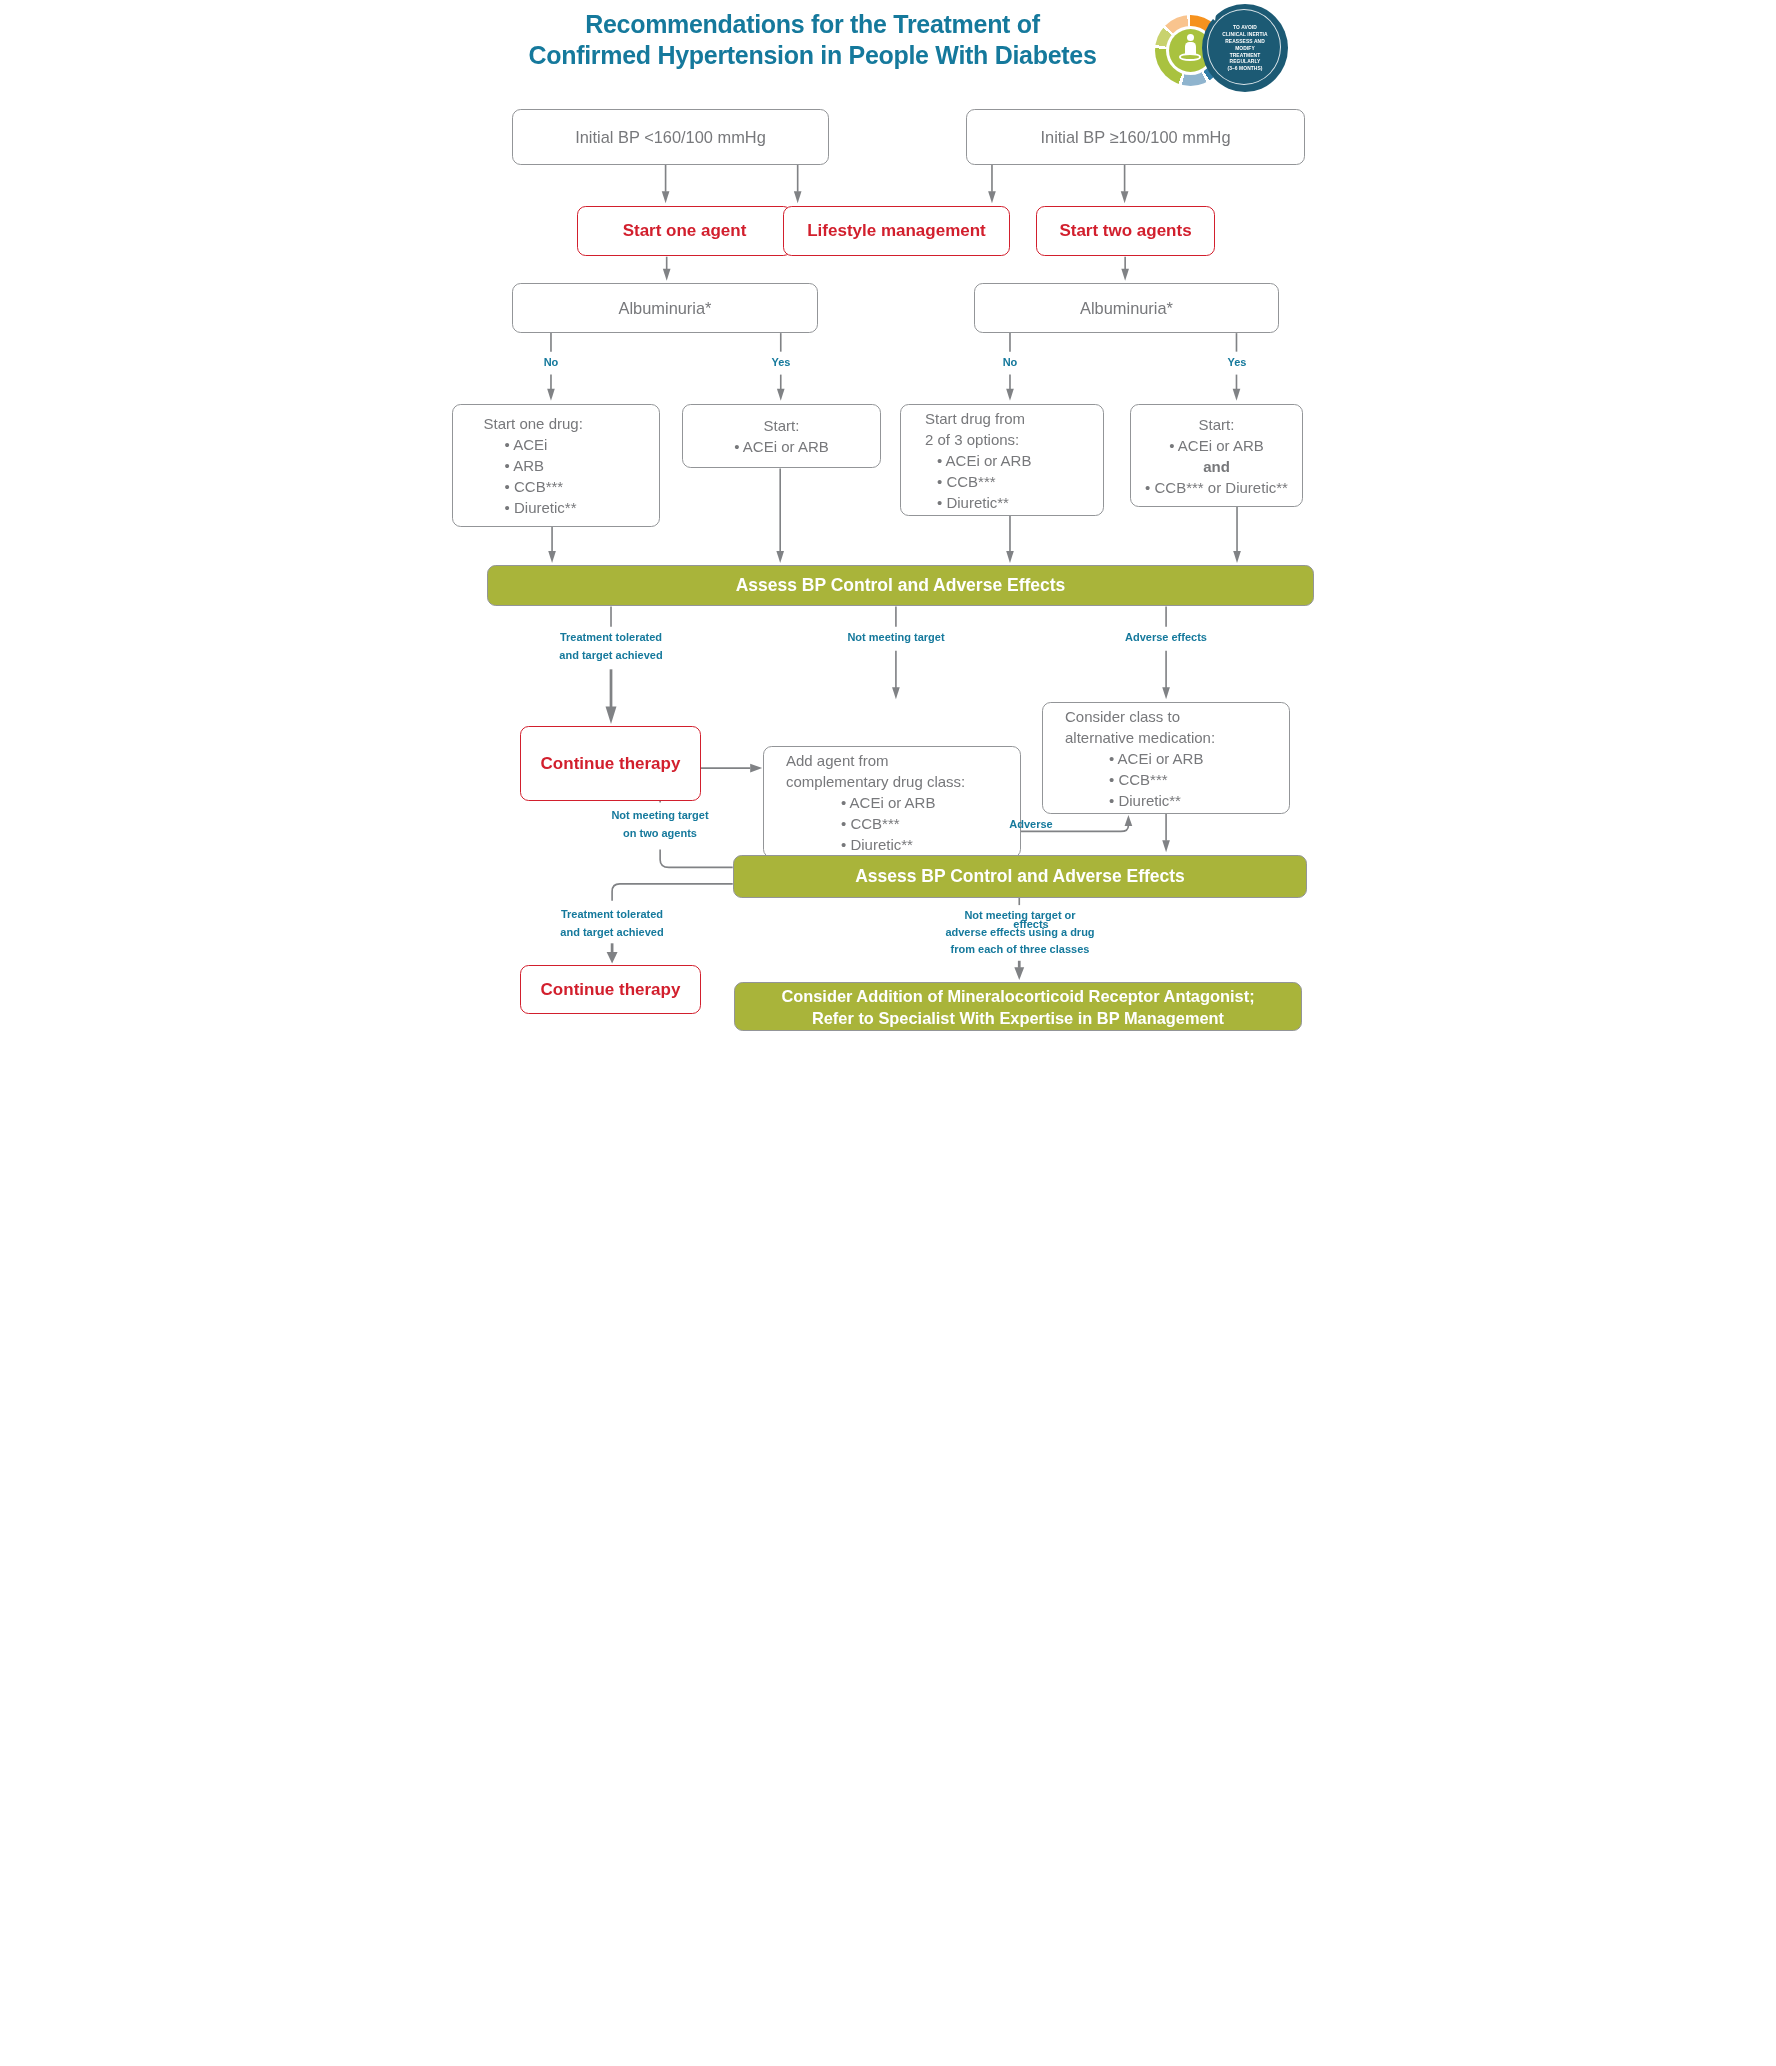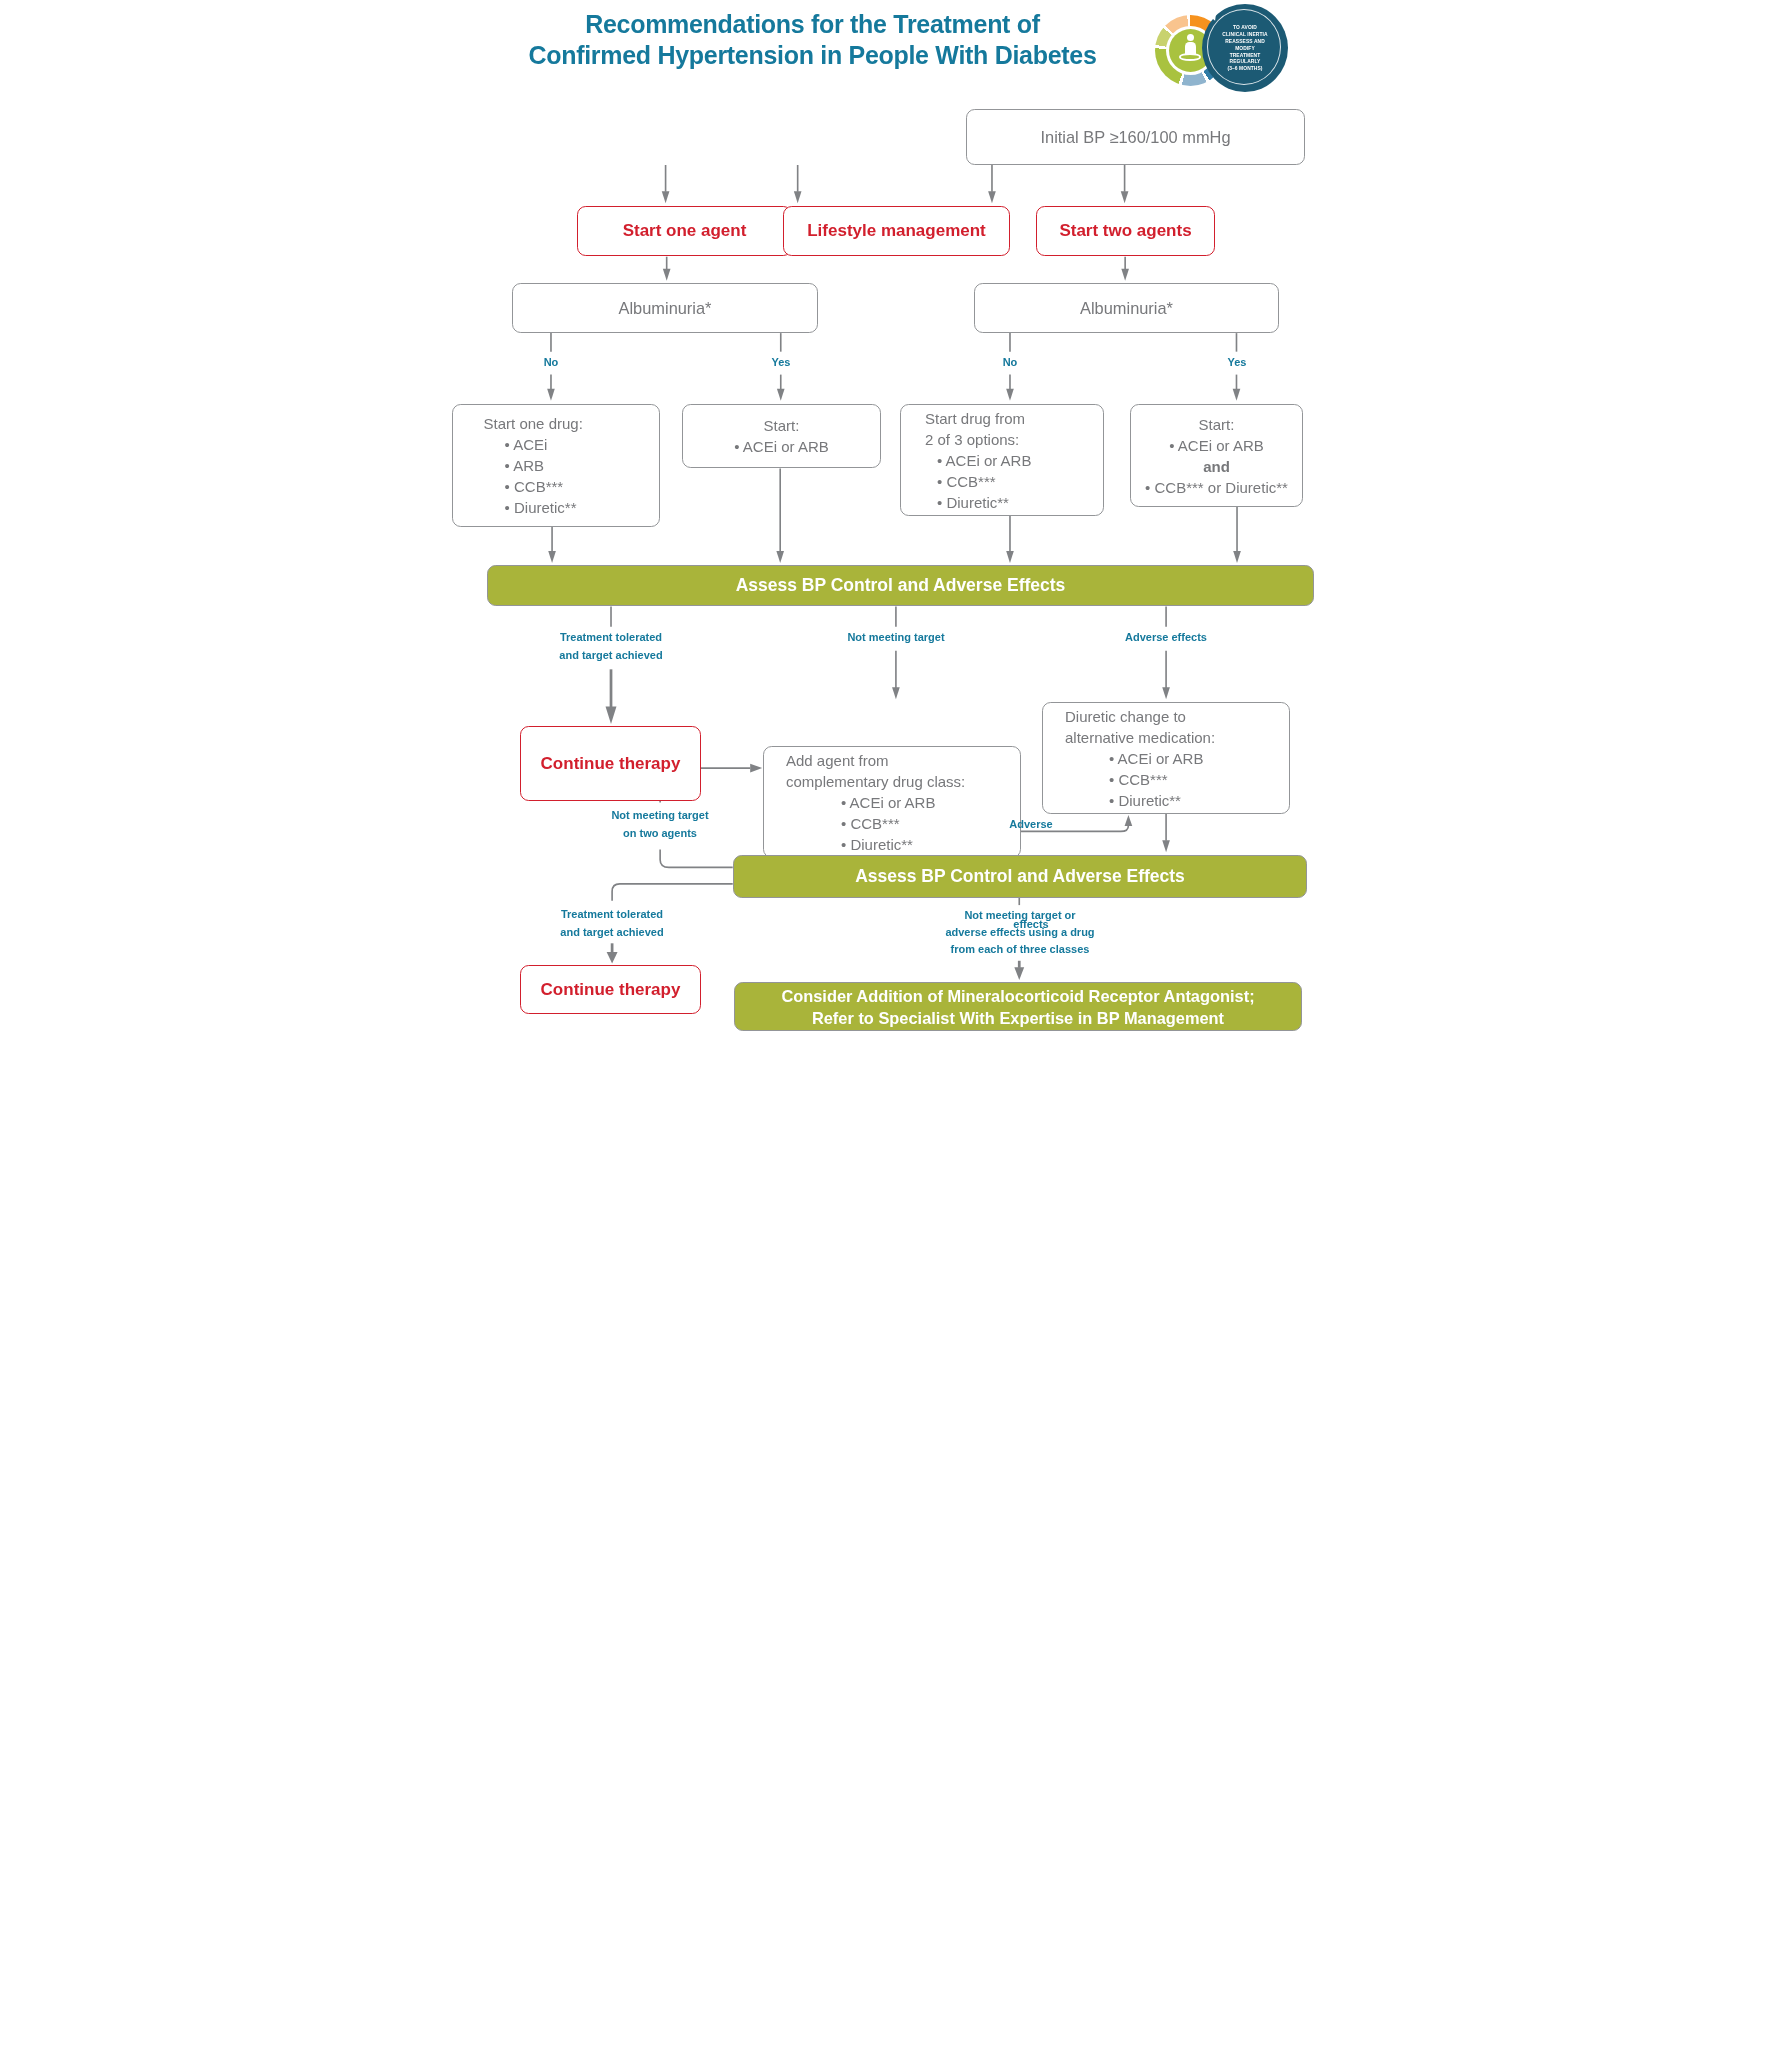--- a/index.html
+++ b/index.html
@@ -137,20 +137,23 @@
       <div>TO AVOID</div>
       <div>CLINICAL INERTIA</div>
       <div>REASSESS AND</div>
       <div>MODIFY</div>
       <div>TREATMENT</div>
       <div>REGULARLY</div>
       <div>(3–6 MONTHS)</div>
     </div>
   </div>
 
+  <div class="abs gbox" style="left:68px;top:109px;width:317px;height:56px;">
+    <span>Initial BP &lt;160/100 mmHg</span>
+  </div>
   <div class="abs gbox" style="left:522px;top:109px;width:339px;height:56px;">
     <span>Initial BP ≥160/100 mmHg</span>
   </div>
 
   <div class="abs rbox" style="left:133px;top:206px;width:215px;height:50px;">
     <span>Start one agent</span>
   </div>
   <div class="abs rbox" style="left:339px;top:206px;width:227px;height:50px;">
     <span>Lifestyle management</span>
   </div>
@@ -215,21 +218,21 @@
 
   <div class="abs lbox" style="left:319px;top:702px;width:258px;height:112px;padding-left:22px;margin-top:44px;">
     <div class="hd">Add agent from</div>
     <div class="hd">complementary drug class:</div>
     <div class="it" style="padding-left:55px;">• ACEi or ARB</div>
     <div class="it" style="padding-left:55px;">• CCB***</div>
     <div class="it" style="padding-left:55px;">• Diuretic**</div>
   </div>
 
   <div class="abs lbox" style="left:598px;top:702px;width:248px;height:112px;padding-left:22px;">
-    <div class="hd">Diuretic change to</div>
+    <div class="hd">Consider class to</div>
     <div class="hd">alternative medication:</div>
     <div class="it" style="padding-left:44px;">• ACEi or ARB</div>
     <div class="it" style="padding-left:44px;">• CCB***</div>
     <div class="it" style="padding-left:44px;">• Diuretic**</div>
   </div>
 
   <div class="abs tlab" style="left:216px;top:806px;">
     <div>Not meeting target</div>
     <div>on two agents</div>
   </div>

